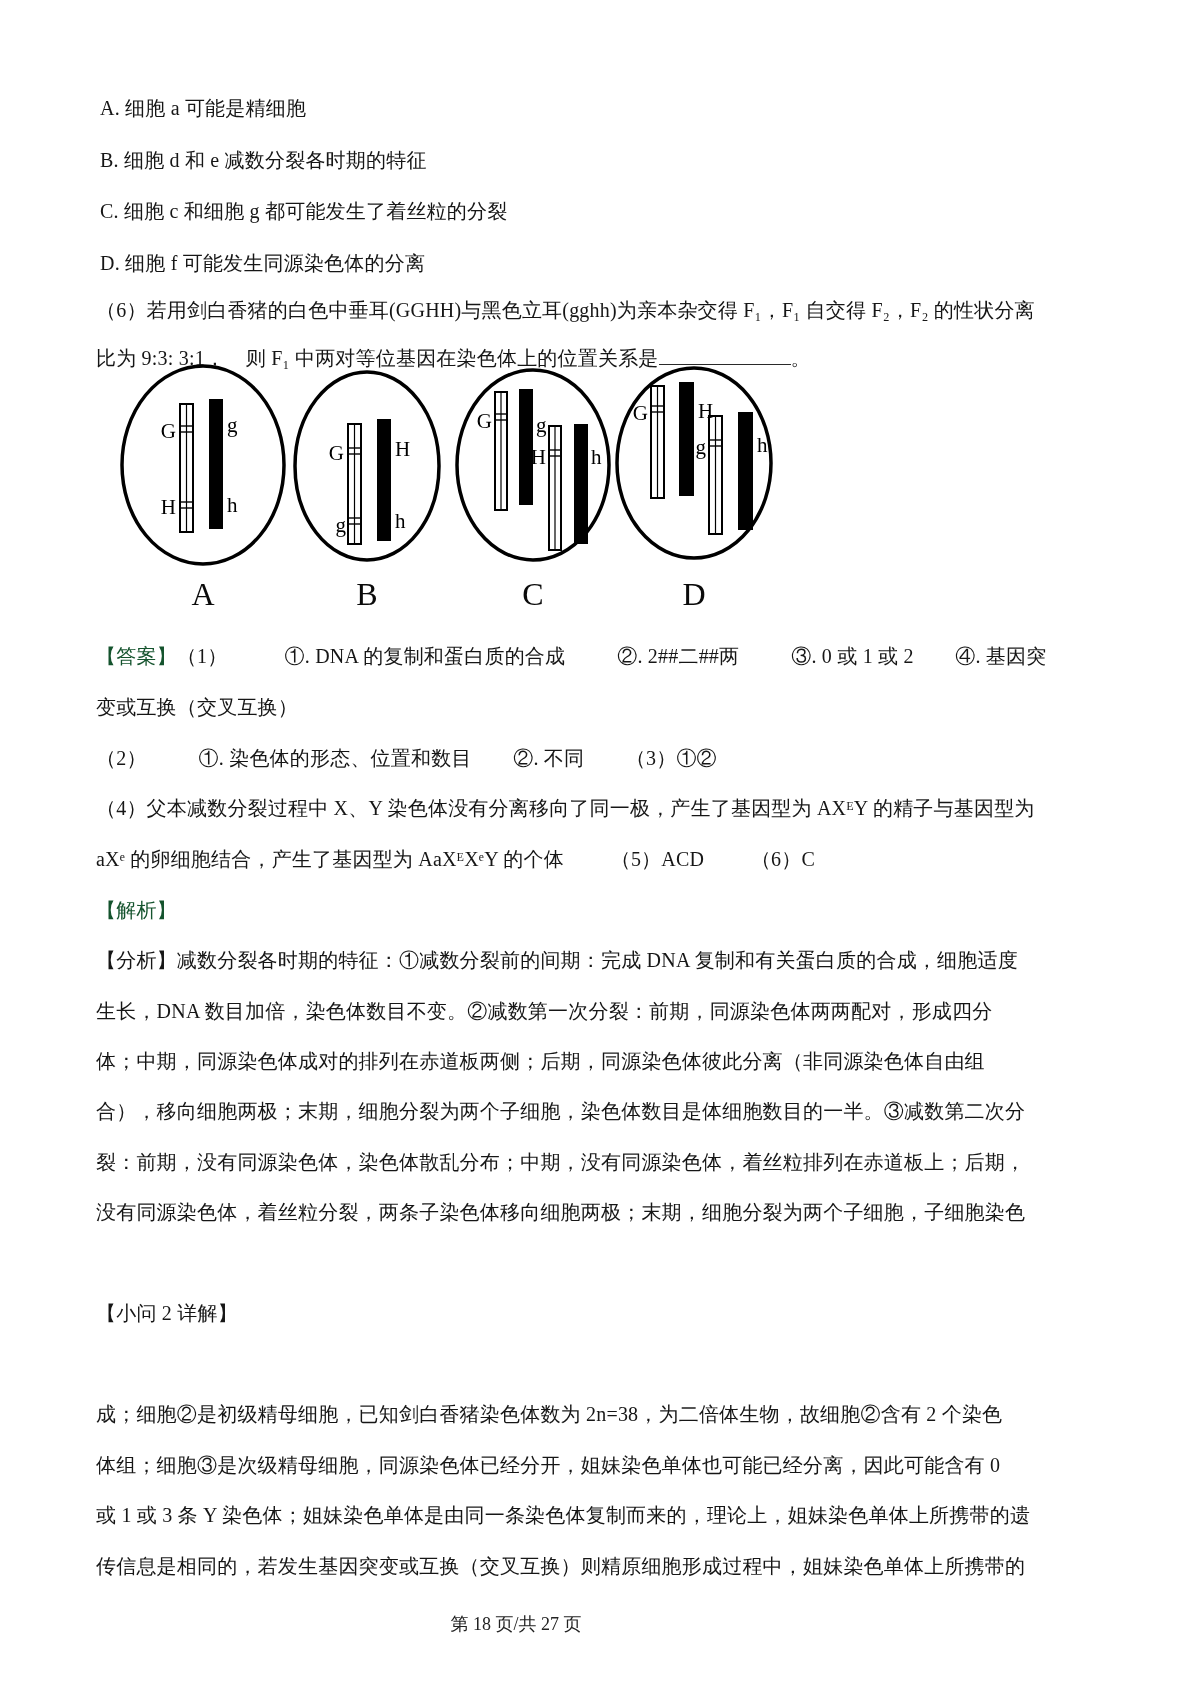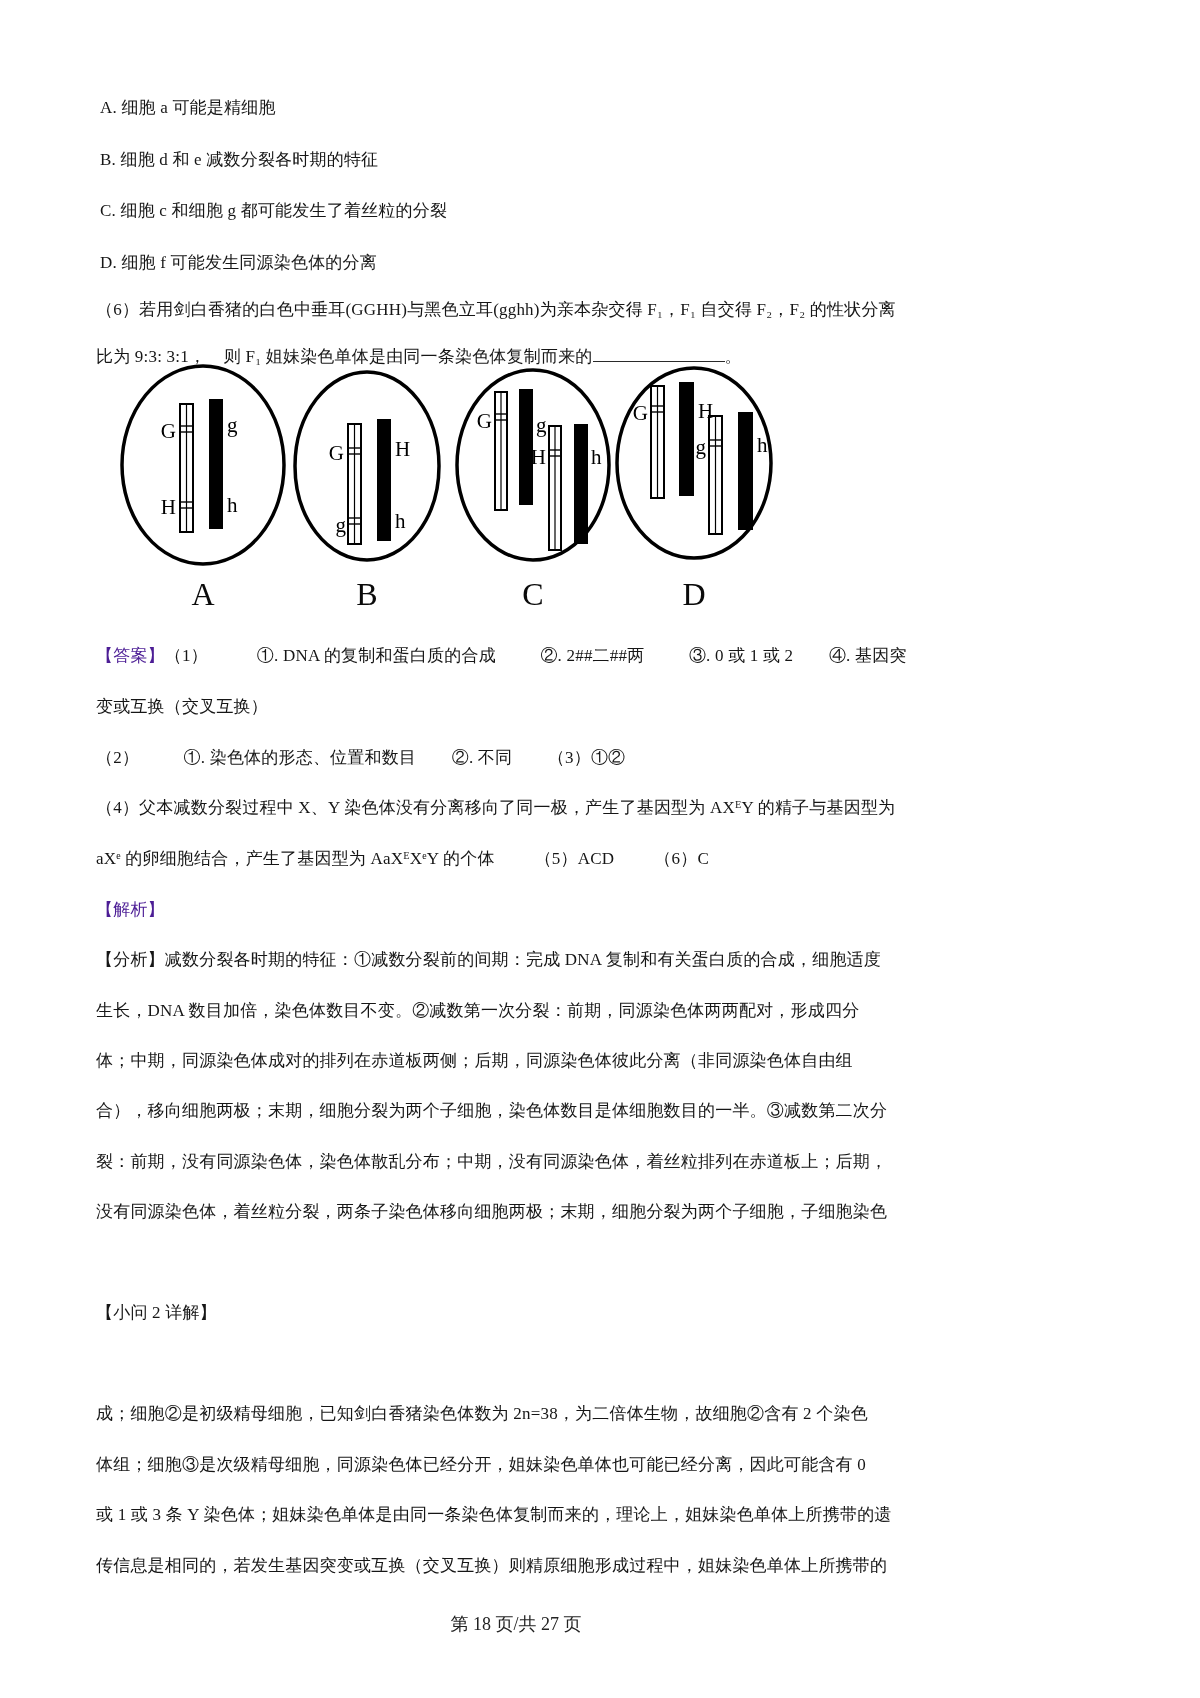--- a/index.html
+++ b/index.html
@@ -2,25 +2,25 @@
 <html><head>
 <meta charset="utf-8">
 <style>
   html,body{margin:0;padding:0;}
   body{
     width:1200px;height:1698px;background:#ffffff;position:relative;
     font-family:"Liberation Serif","DejaVu Serif",serif;color:#161616;
   }
   .page{position:absolute;inset:0;overflow:hidden;}
   .line{
-    position:absolute;left:96px;font-size:17px;line-height:26px;
+    position:absolute;left:96px;font-size:20px;line-height:26px;
     white-space:pre;color:#161616;letter-spacing:0.2px;
   }
   .opt{left:100px;}
-  .blue{color:#4c1d95;}
+  .blue{color:#14532d;}
   .blank{
     display:inline-block;width:132px;height:1em;
     border-bottom:1.6px solid #2a2a2a;
   }
   .figure{position:absolute;left:112px;top:360px;width:690px;height:268px;}
   .cell{position:absolute;}
   .cell svg text{font-family:"Liberation Serif","DejaVu Serif",serif;font-size:21px;fill:#000;}
   .cell-label{
     position:absolute;top:216px;text-align:center;font-size:32px;color:#0a0a0a;
     font-family:"Liberation Serif","DejaVu Serif",serif;
@@ -34,21 +34,21 @@
 <body>
 
 <div class="page">
 
   <div class="line opt" style="top:95px">A. 细胞 a 可能是精细胞</div>
   <div class="line opt" style="top:147px">B. 细胞 d 和 e 减数分裂各时期的特征</div>
   <div class="line opt" style="top:250px">D. 细胞 f 可能发生同源染色体的分离</div>
   <div class="line opt" style="top:198px">C. 细胞 c 和细胞 g 都可能发生了着丝粒的分裂</div>
 
   <div class="line" style="top:297px">（6）若用剑白香猪的白色中垂耳(GGHH)与黑色立耳(gghh)为亲本杂交得 F₁，F₁ 自交得 F₂，F₂ 的性状分离</div>
-  <div class="line" style="top:344px"><span>比为 9:3: 3:1，    则 F₁ 姐妹染色单体是由同一条染色体复制而来的</span><span class="blank"></span><span>。</span></div>
+  <div class="line" style="top:344px"><span>比为 9:3: 3:1，    则 F₁ 中两对等位基因在染色体上的位置关系是</span><span class="blank"></span><span>。</span></div>
 
   <div class="figure">
 
     <div class="cell" style="left:6px;top:2px;width:170px;height:208px">
       <svg width="170" height="208" viewBox="0 0 170 208">
         <ellipse cx="85" cy="103" rx="81" ry="99" fill="none" stroke="#000" stroke-width="3.5"></ellipse>
         <rect x="62" y="42" width="13" height="128" fill="#fff" stroke="#000" stroke-width="2"></rect>
         <line x1="68.5" y1="42" x2="68.5" y2="170" stroke="#000" stroke-width="1.2"></line>
         <line x1="62" y1="64" x2="75" y2="64" stroke="#000" stroke-width="1.4"></line>
         <line x1="62" y1="70" x2="75" y2="70" stroke="#000" stroke-width="1.4"></line>

